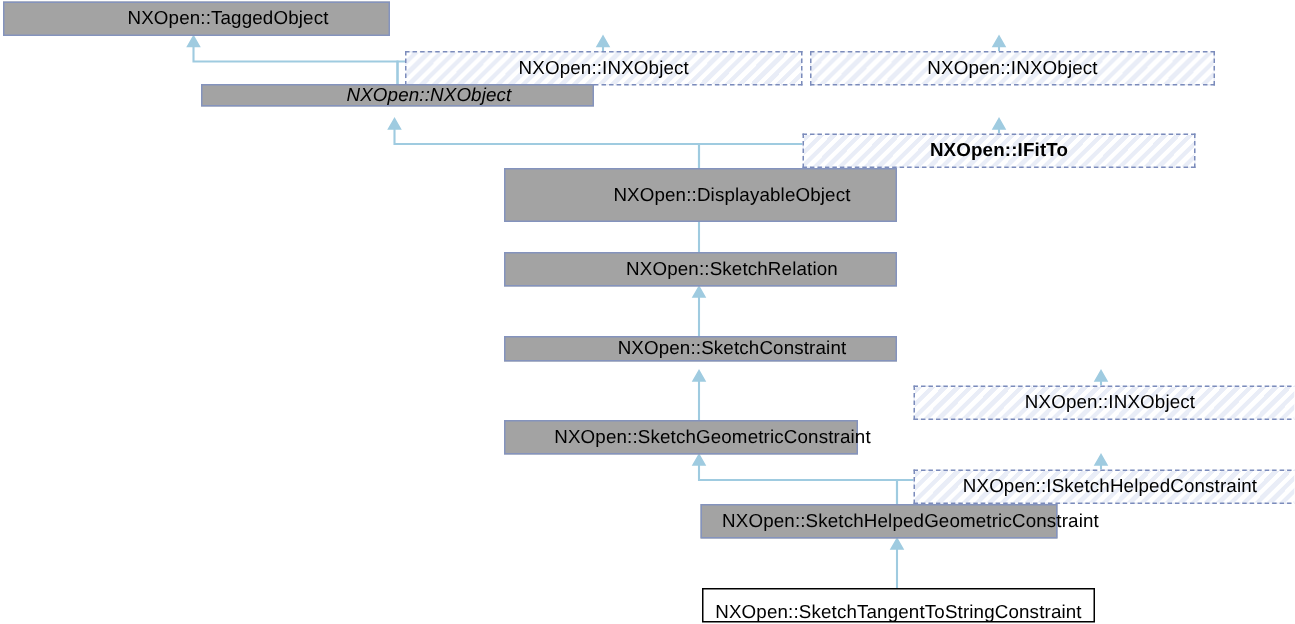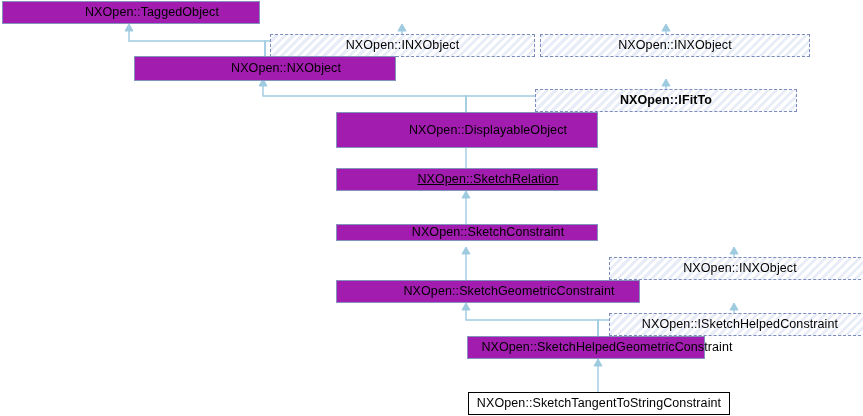--- a/index.html
+++ b/index.html
@@ -31,21 +31,21 @@
     align-items: center;
     justify-content: center;
     font-size: 12.5px;
     line-height: 1;
     letter-spacing: 0.1px;
     white-space: nowrap;
     color: #000000;
   }
   
   .node.solid {
-    background: #a21caf;
+    background: #a3a3a3;
     border: 1px solid #8493bd;
     padding-left: 42px;
   }
   
   .node.current {
     background: #ffffff;
     border: 1px solid #000000;
   }
   
   .node.iface {
@@ -125,44 +125,44 @@
   <div id="nodes">
       <div class="node solid" style="left: 2px; top: 1px; width: 258px; height: 23px;">
         <span class="label">NXOpen::TaggedObject</span>
       </div>
       <div class="node iface" style="left: 270px; top: 1px; width: 265px; height: 23px;">
         <span class="label">NXOpen::INXObject</span>
       </div>
       <div class="node iface" style="left: 540px; top: 1px; width: 270px; height: 23px;">
         <span class="label">NXOpen::INXObject</span>
       </div>
-      <div class="node solid" style="left: 134px; top: 56px; width: 262px; height: 25px;">
+      <div class="node solid" style="left: 134px; top: 56px; width: 262px; height: 15px; font-style: italic;">
         <span class="label">NXOpen::NXObject</span>
       </div>
       <div class="node iface" style="left: 535px; top: 56px; width: 262px; height: 23px; font-weight: bold;">
         <span class="label">NXOpen::IFitTo</span>
       </div>
       <div class="node solid" style="left: 336px; top: 112px; width: 262px; height: 36px;">
         <span class="label">NXOpen::DisplayableObject</span>
       </div>
-      <div class="node solid" style="left: 336px; top: 168px; width: 262px; height: 23px; text-decoration: underline;">
+      <div class="node solid" style="left: 336px; top: 168px; width: 262px; height: 23px;">
         <span class="label">NXOpen::SketchRelation</span>
       </div>
       <div class="node solid" style="left: 336px; top: 224px; width: 262px; height: 17px;">
         <span class="label">NXOpen::SketchConstraint</span>
       </div>
       <div class="node iface" style="left: 609px; top: 224px; width: 262px; height: 23px;">
         <span class="label">NXOpen::INXObject</span>
       </div>
-      <div class="node solid" style="left: 336px; top: 280px; width: 304px; height: 23px;">
+      <div class="node solid" style="left: 336px; top: 280px; width: 236px; height: 23px;">
         <span class="label">NXOpen::SketchGeometricConstraint</span>
       </div>
       <div class="node iface" style="left: 609px; top: 280px; width: 262px; height: 23px;">
         <span class="label">NXOpen::ISketchHelpedConstraint</span>
       </div>
       <div class="node solid" style="left: 467px; top: 336px; width: 238px; height: 23px;">
         <span class="label">NXOpen::SketchHelpedGeometricConstraint</span>
       </div>
-      <div class="node current" style="left: 468px; top: 392px; width: 262px; height: 23px;">
+      <div class="node current" style="left: 468px; top: 392px; width: 262px; height: 23px; align-items: flex-end;">
         <span class="label">NXOpen::SketchTangentToStringConstraint</span>
       </div>
     </div>
 </div>
 
 </body></html>

